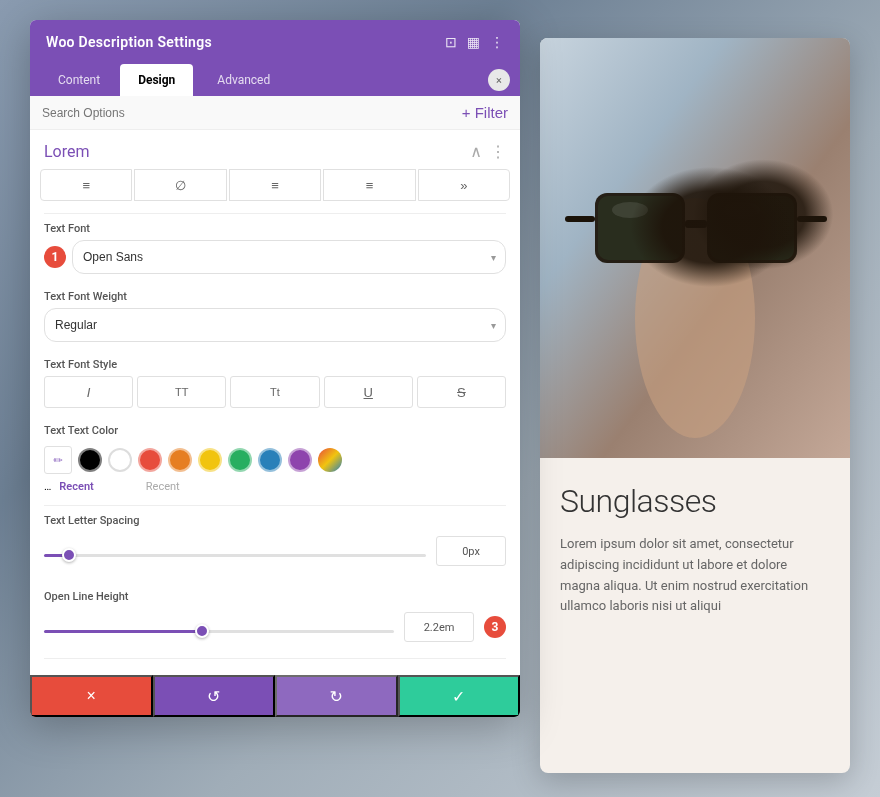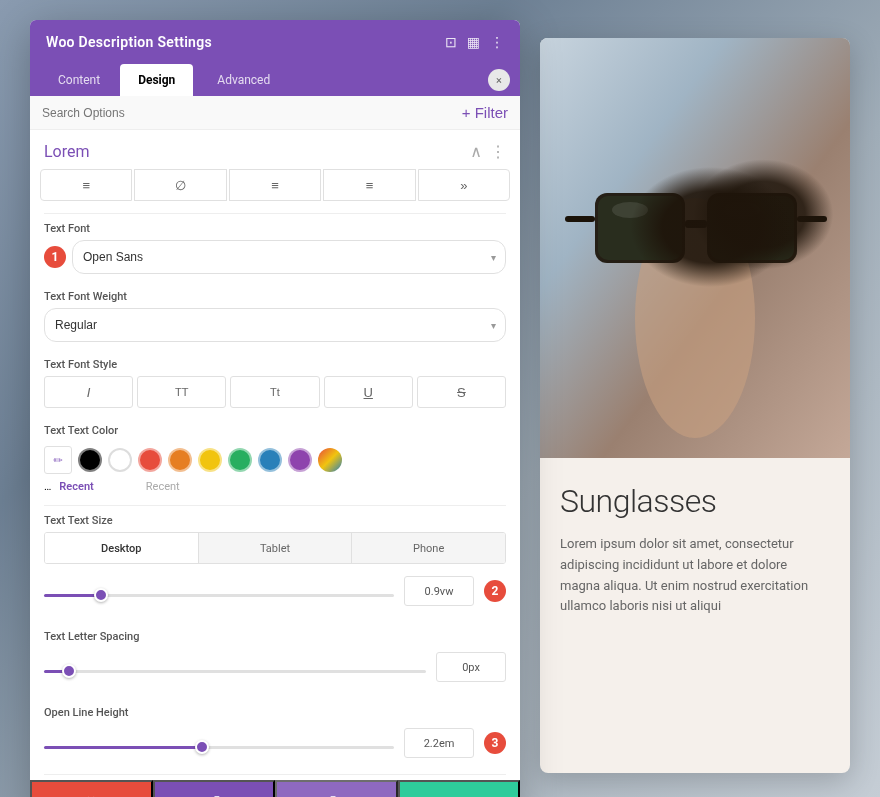--- a/index.html
+++ b/index.html
@@ -605,39 +605,20 @@
       </div>
       <div class="color-tabs">
         <span class="color-tab">…</span>
         <span class="color-tab active">Recent</span>
         <span class="color-tab inactive">Recent</span>
       </div>
     </div>
 
     <div class="divider"></div>
 
-    <div class="field-group">
-      <div class="field-label">Text Text Size</div>
-      <div class="device-tabs">
-        <div class="device-tab active">Desktop</div>
-        <div class="device-tab">Tablet</div>
-        <div class="device-tab">Phone</div>
-      </div>
-      <div class="slider-row">
-        <div class="slider-container">
-          <input type="range" class="slider" min="0" max="100" value="15" style="--val: 15%; background: linear-gradient(to right, rgb(123, 79, 181) 0%, rgb(123, 79, 181) 15%, rgb(224, 224, 224) 15%);">
-        </div>
-        <div class="slider-value">
-          <span>0.9vw</span>
-        </div>
-        <div class="outside-badge" style="position:relative;width:22px;height:22px;flex-shrink:0;">
-          <span>2</span>
-        </div>
-      </div>
-    </div>
 
     <div class="field-group">
       <div class="field-label">Text Letter Spacing</div>
       <div class="slider-row">
         <div class="slider-container">
           <input type="range" class="slider" min="0" max="100" value="5" style="--val: 5%; background: linear-gradient(to right, rgb(123, 79, 181) 0%, rgb(123, 79, 181) 5%, rgb(224, 224, 224) 5%);">
         </div>
         <div class="slider-value">
           <span>0px</span>
         </div>

